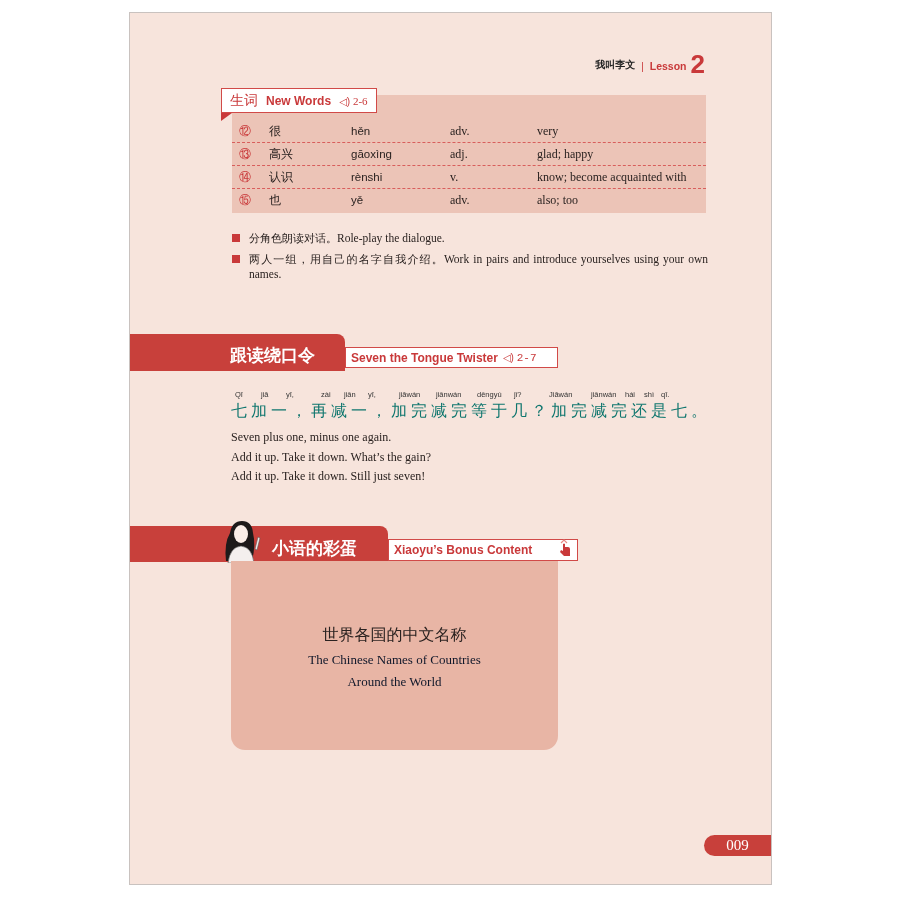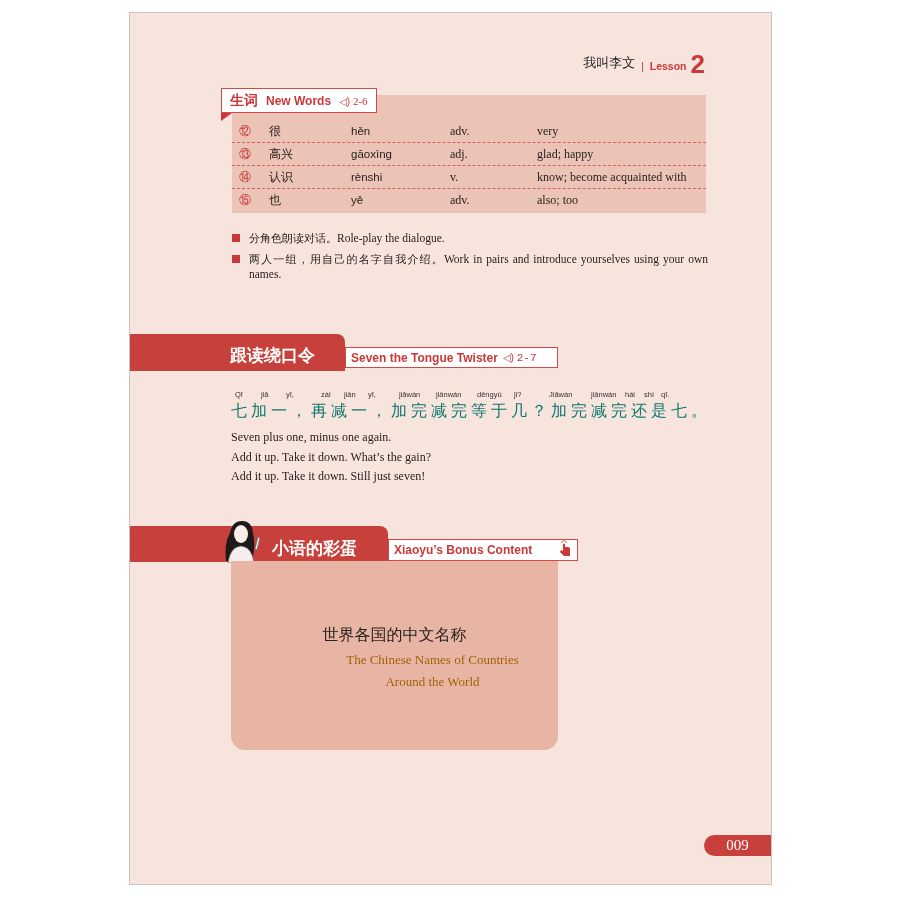--- a/index.html
+++ b/index.html
@@ -5,33 +5,33 @@
   html, body { margin:0; padding:0; }
   body { width:900px; height:900px; background:#ffffff; position:relative; overflow:hidden;
          font-family:"Liberation Serif", serif; color:#2a2220; }
   .page { position:absolute; left:129px; top:12px; width:643px; height:873px;
           background:#f7e4dc; border:1px solid #c9c2bf; box-sizing:border-box; }
   .abs { position:absolute; }
 
   
   .running-head { right:66px; top:40px; display:flex; align-items:flex-end; gap:4px;
                   font-family:"Liberation Sans", sans-serif; }
-  .rh-cn { font-size:13px; font-weight:normal; color:#222; margin-bottom:3px; }
+  .rh-cn { font-size:10px; font-weight:bold; color:#222; margin-bottom:3px; }
   .rh-sep { font-size:10px; color:#c9393a; margin:0 2px 3px; }
   .rh-lesson { font-size:10.5px; font-weight:bold; color:#c9393a; margin-bottom:3px; }
   .rh-num { font-size:26px; font-weight:bold; color:#c9393a; line-height:22px; }
 
   
   .nw-box { left:102px; top:82px; width:474px; height:118px; background:#ecc4b7; }
   .nw-tab { left:91px; top:75px; height:25px; background:#fff; border:1.5px solid #d14a48;
             box-sizing:border-box; display:flex; align-items:center; padding:0 8px 0 8px; gap:8px;
             font-family:"Liberation Sans", sans-serif; }
   .nw-fold { left:91px; top:100px; width:0; height:0; border-left:11px solid transparent;
              border-top:8px solid #c9393a; transform:scaleX(-1); }
-  .tab-cn { font-size:14px; font-weight:bold; color:#c9393a; }
+  .tab-cn { font-size:14px; font-weight:normal; color:#c9393a; }
   .tab-en { font-size:12px; font-weight:bold; color:#c9393a; }
   .audio { font-size:10px; color:#c9393a; }
   .nw-table { left:102px; top:107px; width:474px; }
   .nw-row { display:flex; align-items:center; height:22px; border-bottom:1px dashed #d85e5c;
             font-size:12px; }
   .nw-row:last-child { border-bottom:none; }
   .c-num { width:30px; padding-left:7px; color:#c9393a; font-size:12px; }
   .c-cn { width:82px; font-family:"DejaVu Serif", serif; font-size:12px; }
   .c-py { width:99px; font-family:"Liberation Sans", sans-serif; font-size:11.5px; }
   .c-pos { width:87px; }
@@ -58,21 +58,21 @@
   .hanzi-line { left:101px; top:388px; font-family:"DejaVu Serif", serif; font-size:16px;
                 letter-spacing:4px; color:#0f766e; white-space:nowrap; }
   .tt-en { left:101px; top:415px; font-size:12px; line-height:19.5px; }
 
   
   .bonus-card { left:101px; top:548px; width:327px; height:189px; background:#e8b5a5;
                 border-radius:0 0 14px 14px; }
   .bonus-title-cn { top:612px; left:101px; width:327px; text-align:center; position:absolute;
                     font-family:"DejaVu Sans", sans-serif; font-size:16px; color:#2a2220; }
   .bonus-title-en { top:636px; left:101px; width:327px; text-align:center; position:absolute;
-                    font-size:13px; line-height:22px; color:#a16207;margin-left:38px; }
+                    font-size:13px; line-height:22px; color:#0f172a; }
 
   
   .page-num { right:0; top:822px; width:67px; height:21px; background:#c8403b;
               border-radius:11px 0 0 11px; color:#fff; font-size:15px; display:flex;
               align-items:center; justify-content:center; }
 </style>
 </head>
 <body>
 
 <div class="page">

